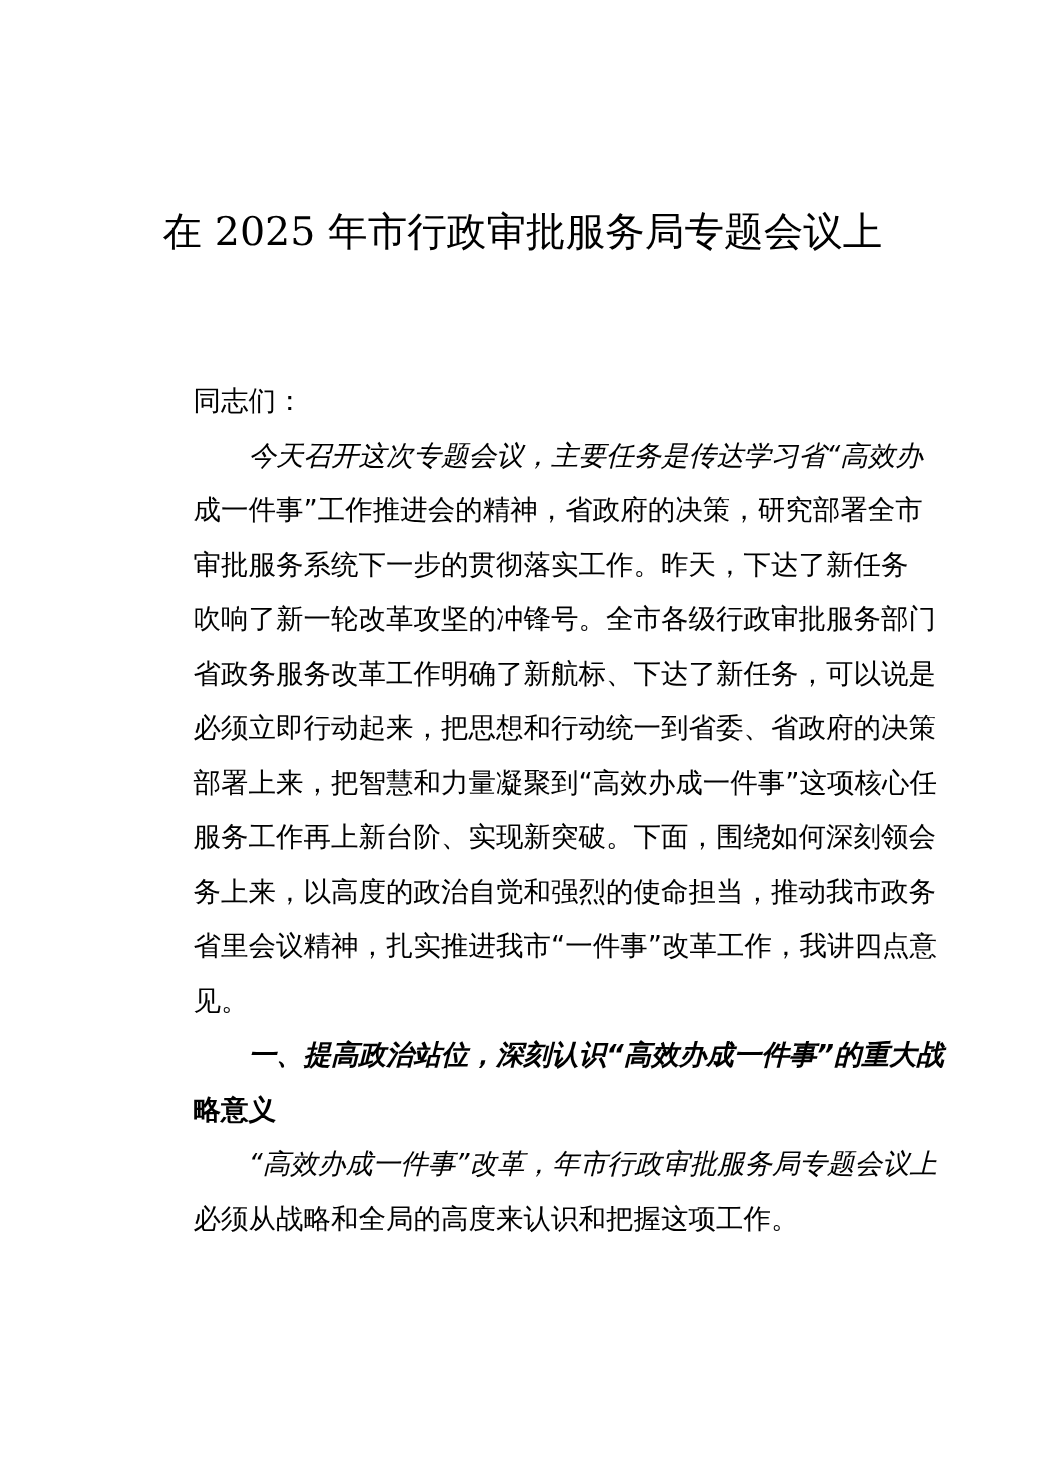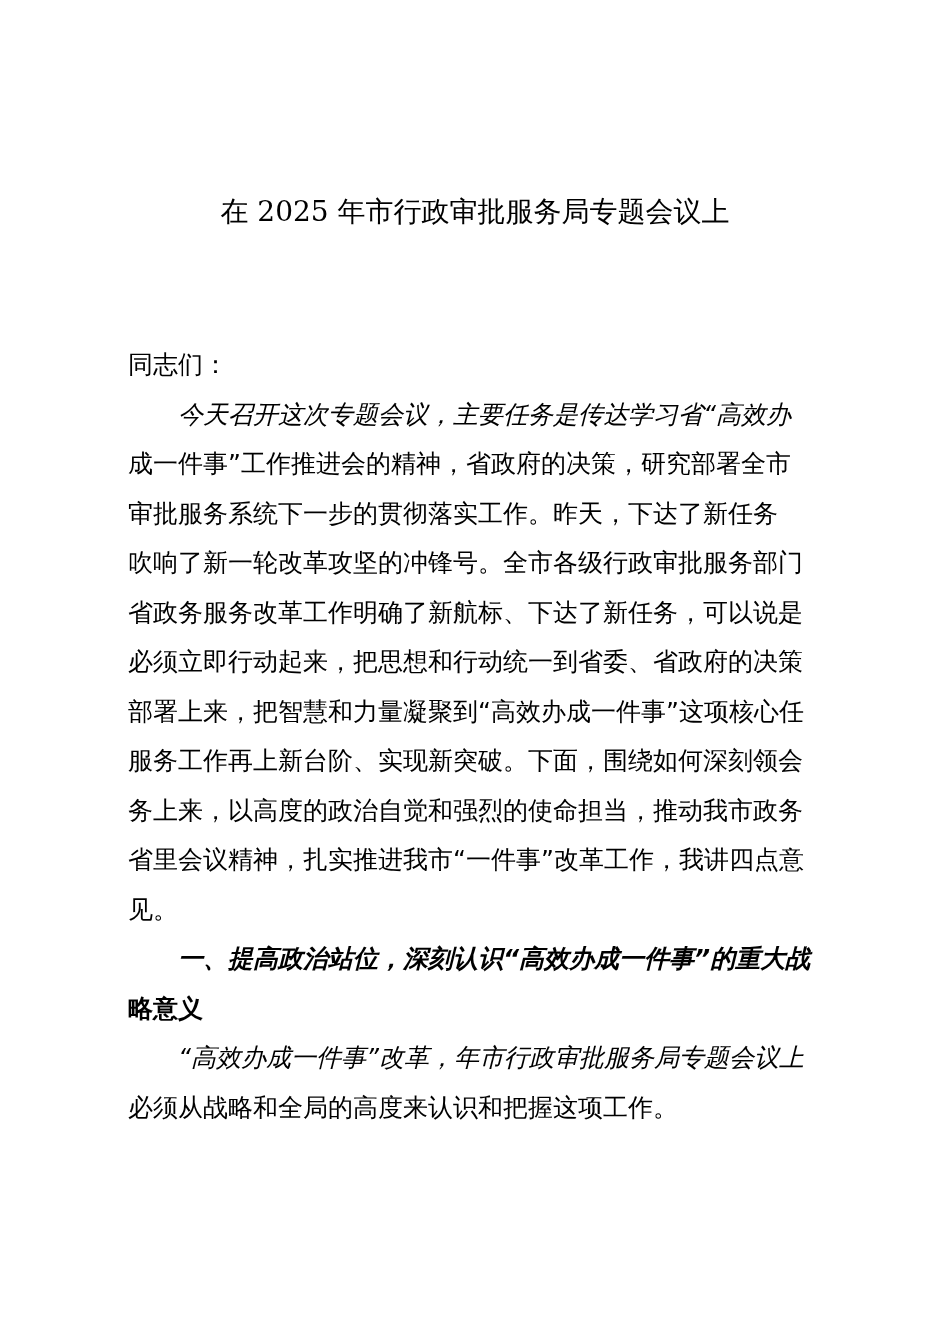--- a/index.html
+++ b/index.html
@@ -23,41 +23,42 @@
       height: 1344px;
       background: #ffffff;
     }
     .title {
       position: absolute;
       left: 100px;
       width: 750px;
       top: 186px;
       text-align: center;
       font-family: "DejaVu Serif", "Liberation Serif", serif;
-      font-size: 28px;
+      font-size: 36px;
       line-height: 52px;
       font-weight: normal;
       letter-spacing: 0px;
     }
     .title .line {
       display: block;
       white-space: nowrap;
     }
     .body-text {
       position: absolute;
       left: 128px;
       top: 340px;
       width: 700px;
       font-size: 25px;
       line-height: 49.5px;
     }
     .body-text .line {
       display: block;
       white-space: nowrap;
       height: 49.5px;
+      margin-left: 48px;
     }
     .body-text .indent {
       padding-left: 50px;
       font-style: italic;
     }
     .body-text .bold {
       font-weight: bold;
     }
   </style>
 </head>

